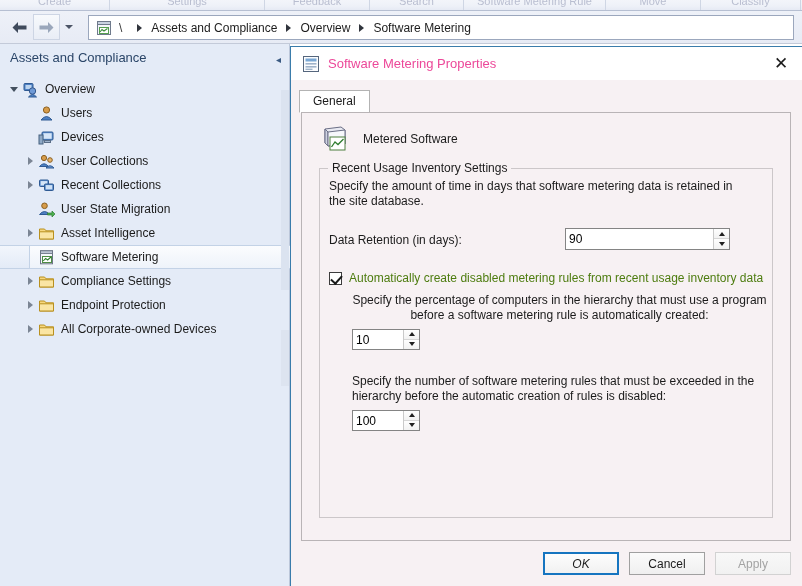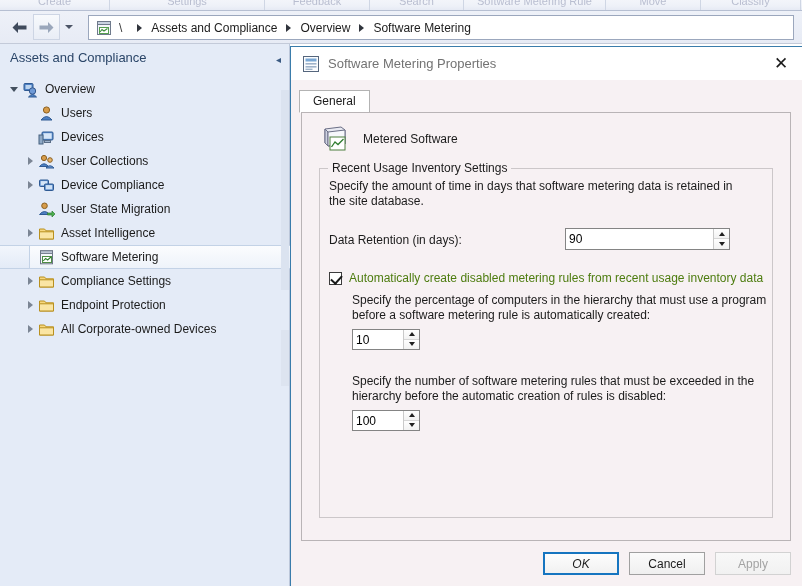--- a/index.html
+++ b/index.html
@@ -145,21 +145,21 @@
     background: #f7f1f3;
     border: 1px solid #3a7cab;
     border-right: none; border-bottom: none;
   }
   .dlg-title {
     position: absolute; left: 0; top: 0; right: 0; height: 33px;
     background: #ffffff;
     display: flex; align-items: center;
   }
   .dlg-icon { width: 18px; height: 18px; margin-left: 11px; margin-right: 8px; flex:0 0 auto; }
-  .dlg-title-text { font-size: 13px; color: #737373; }
+  .dlg-title-text { font-size: 13px; color: #ec4899; }
   .dlg-close {
     position: absolute; right: 6px; top: 4px;
     width: 30px; height: 25px;
     display: flex; align-items: center; justify-content: center;
     font-size: 17px; color: #1b1b1b; line-height: 1;
     font-family: "DejaVu Sans", sans-serif;
   }
 
   .dlg-body {
     position: absolute; left: 0; top: 33px; right: 0; bottom: 0;
@@ -263,21 +263,21 @@
   }
   .chkbox::after {
     content: "";
     position: absolute; left: 3px; top: 0px;
     width: 5px; height: 9px;
     border: solid #1a1a1a; border-width: 0 2px 2px 0;
     transform: rotate(42deg);
   }
   .chk-label { font-size: 12px; color: #4d7c0f; }
 
-  .p-percent { left: 32px; top: 124px; width: 415px; }
+  .p-percent { left: 32px; top: 124px; width: 415px; text-align: center; }
   .p-rules   { left: 32px; top: 205px; width: 415px; }
 
   
   .dlg-buttons {
     position: absolute; right: 11px; bottom: 11px;
     display: flex; gap: 10px;
   }
   .btn {
     width: 76px; height: 23px;
     font-family: "Liberation Sans", sans-serif;
@@ -402,21 +402,21 @@
         <div class="tree-item" style="padding-left: 22px;">
           <span class="expander">
             <span class="tri-right"></span>
           </span>
           <svg class="tico" viewBox="0 0 17 17">
             <rect x="1.5" y="3" width="9" height="6.5" rx="1" fill="#5d8fd0" stroke="#2f5a93"></rect>
             <rect x="2.7" y="4.1" width="6.6" height="4.3" fill="#d6e6f8"></rect>
             <rect x="6.5" y="7" width="9" height="6.5" rx="1" fill="#4d80c4" stroke="#2f5a93"></rect>
             <rect x="7.7" y="8.1" width="6.6" height="4.3" fill="#cfe1f6"></rect>
           </svg>
-          <span class="tlabel">Device Compliance</span>
+          <span class="tlabel">Recent Collections</span>
         </div>
         <div class="tree-item" style="padding-left: 22px;">
           <span class="expander"></span>
           <svg class="tico" viewBox="0 0 17 17">
             <circle cx="6.5" cy="4.8" r="2.8" fill="#d79c4a" stroke="#8a5f20"></circle>
             <path d="M1.5 13.5 q5-6 10 0 z" fill="#4d80c4" stroke="#2f5a93"></path>
             <path d="M9.5 12 L14 12 L14 10 L17 13 L14 16 L14 14 L9.5 14 Z" fill="#4caf50" stroke="#2e7d32" stroke-width="0.7"></path>
           </svg>
           <span class="tlabel">User State Migration</span>
         </div>

